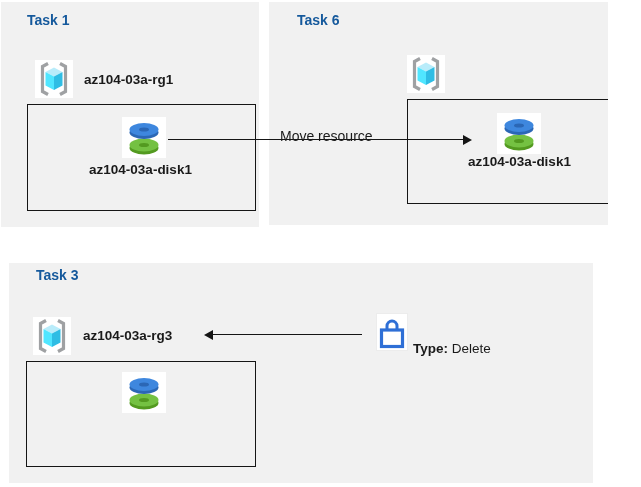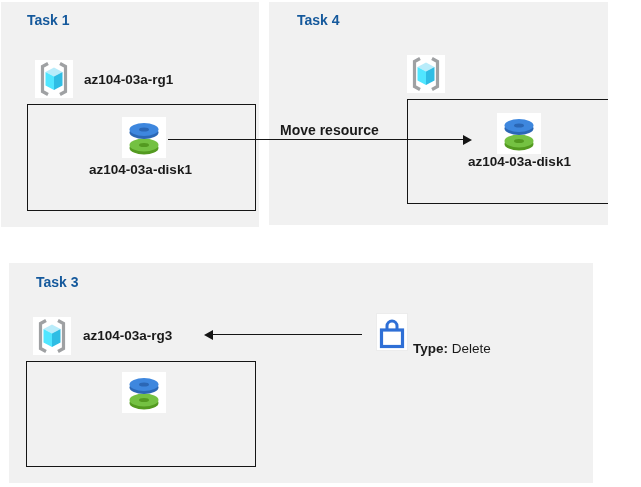--- a/index.html
+++ b/index.html
@@ -15,21 +15,21 @@
     font-family:"Liberation Sans", sans-serif; color:var(--text);
   }
   .panel{position:absolute; background:var(--panel_bg);}
   #task1-panel{left:1px; top:2px; width:258px; height:225px;}
   #task2-panel{left:269px; top:2px; width:370px; height:223px;}
   #task3-panel{left:9px; top:263px; width:584px; height:220px;}
 
   .task-title{position:absolute; font-size:14px; font-weight:bold; color:var(--title_blue); white-space:nowrap;}
   #task1-title{left:27px; top:12px;}
   #task2-title{left:297px; top:12px;}
-  #task3-title{left:36px; top:274px;}
+  #task3-title{left:36px; top:267px;}
 
   .icon-patch{position:absolute; background:var(--icon_patch); display:flex; align-items:center; justify-content:center;}
   #rg1-patch{left:35px; top:60px; width:38px; height:38px;}
   #rg2-patch{left:407px; top:55px; width:38px; height:38px;}
   #rg3-patch{left:33px; top:317px; width:38px; height:38px;}
 
   .rg-label{position:absolute; font-size:13.5px; font-weight:bold; white-space:nowrap;}
   #rg1-label{left:84px; top:72px;}
   #rg2-label{left:455px; top:66px;}
   #rg3-label{left:83px; top:328px;}
@@ -50,21 +50,21 @@
 
   .arrow-line{position:absolute; height:0; border-top:1.8px solid var(--arrow);}
   .arrow-head-right{position:absolute; width:0; height:0;
     border-top:5px solid transparent; border-bottom:5px solid transparent;
     border-left:9px solid var(--arrow);}
   .arrow-head-left{position:absolute; width:0; height:0;
     border-top:5px solid transparent; border-bottom:5px solid transparent;
     border-right:9px solid var(--arrow);}
   #move-line{left:168px; top:139px; width:296px;}
   #move-head{left:463px; top:135px;}
-  #move-label{position:absolute; left:280px; top:122px; font-size:14px; font-weight:bold; white-space:nowrap;}
+  #move-label{position:absolute; left:280px; top:128px; font-size:14px; font-weight:normal; white-space:nowrap;}
   #lock-line{left:213px; top:334px; width:149px;}
   #lock-head{left:204px; top:330px;}
 
   #lock-patch{left:376px; top:313px; width:30px; height:36px; border:1px solid #ececec;}
   #lock-name{position:absolute; left:413px; top:320px; font-size:13.5px; font-weight:bold; white-space:nowrap;}
   #lock-type{position:absolute; left:413px; top:341px; font-size:13.5px; white-space:nowrap;}
   #lock-type .b{font-weight:bold;text-align:right;}
   svg{display:block;}
 </style>
 </head>
@@ -104,21 +104,21 @@
 
   <div class="resource-box" id="box1"></div>
   <div class="icon-patch" id="disk1-patch">
     <svg width="44" height="40" viewBox="0 0 44 40">
         <use href="#disk-icon-def"></use>
       </svg>
   </div>
   <div class="disk-label" id="disk1-label">az104-03a-disk1</div>
 
   <div class="panel" id="task2-panel"></div>
-  <div class="task-title" id="task2-title">Task 4</div>
+  <div class="task-title" id="task2-title">Task 6</div>
 
   <div class="icon-patch" id="rg2-patch">
     <svg width="38" height="38" viewBox="0 0 38 38">
         <use href="#rg-icon-def"></use>
       </svg>
   </div>
 
   <div class="resource-box" id="box2"></div>
   <div class="icon-patch" id="disk2-patch">
     <svg width="44" height="40" viewBox="0 0 44 40">

